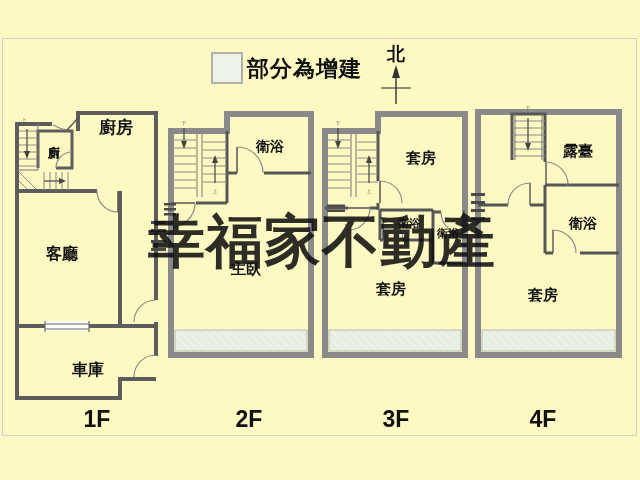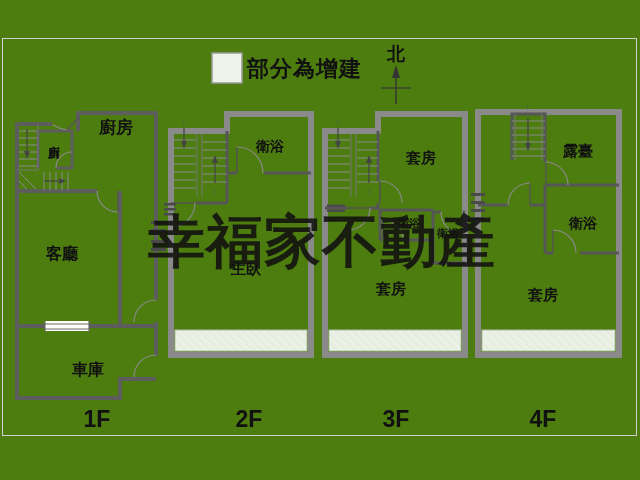--- a/index.html
+++ b/index.html
@@ -1,16 +1,16 @@
 <!DOCTYPE html>
 <html><head>
 <meta charset="utf-8">
 <style>
   html,body{margin:0;padding:0;background:#ffffff;}
-  .canvas{position:relative;width:640px;height:480px;background:#4d7c0f;overflow:hidden;
+  .canvas{position:relative;width:640px;height:480px;background:#fef9c3;overflow:hidden;
           font-family:"Liberation Sans", sans-serif;}
   svg{display:block;}
   text{fill:#111111;font-family:"Liberation Sans", sans-serif;}
   .room-label{font-weight:600;}
   .floor-label{font-weight:600;}
   .tiny{font-size:5px;fill:#555;}
   .wm{font-weight:700;}
 </style>
 </head>
 <body>

